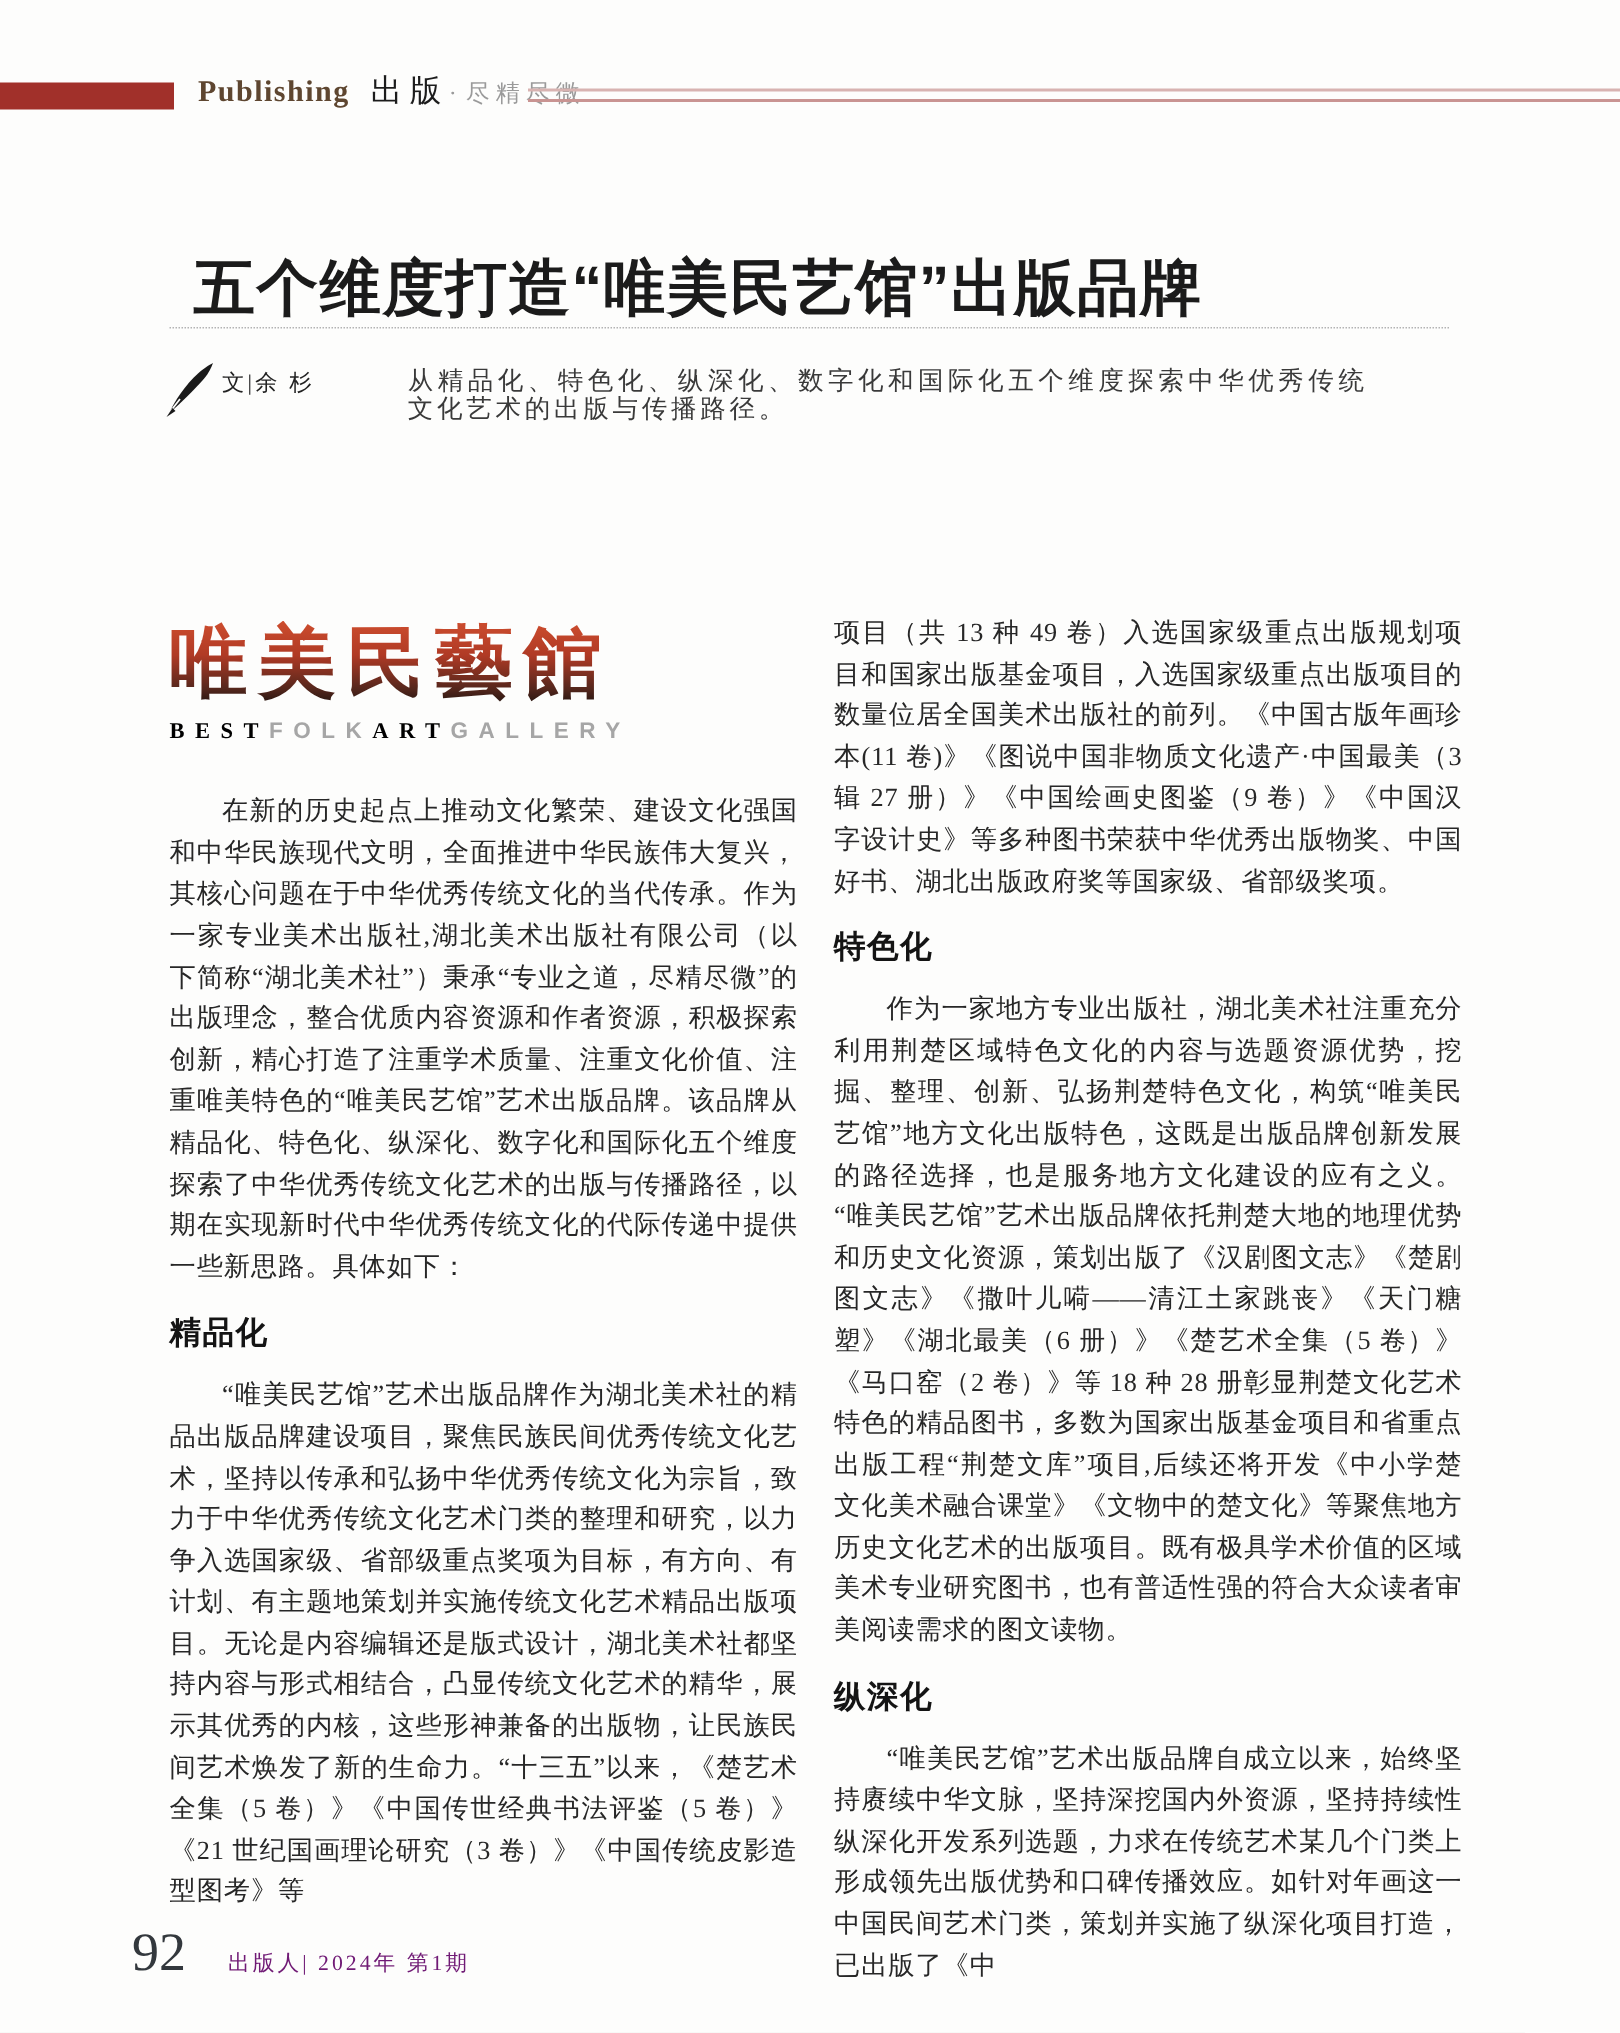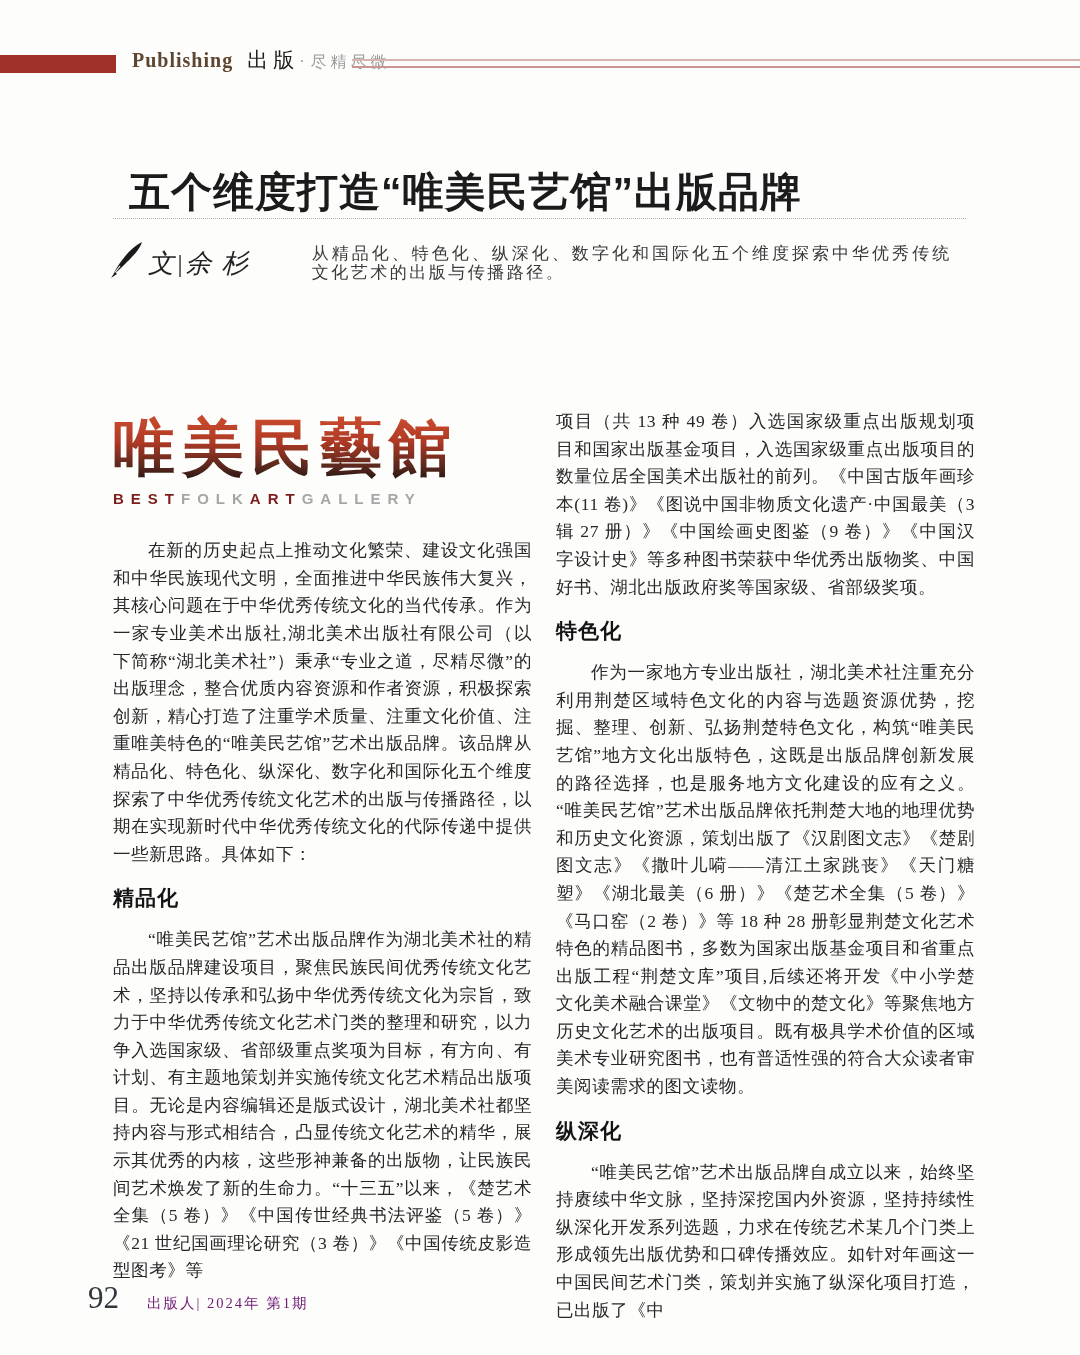--- a/index.html
+++ b/index.html
@@ -20,47 +20,47 @@
   
   .title{
     position:absolute;left:129px;top:138px;width:880px;
     font-family:"Liberation Sans","DejaVu Sans",sans-serif;
     font-weight:700;font-size:41px;letter-spacing:1px;color:#1b1b1b;white-space:nowrap;
   }
   .title-rule{position:absolute;left:113px;top:218px;width:853px;border-top:1px dotted #b3b3b3;}
   
   .byline{position:absolute;left:110px;top:240px;width:870px;display:flex;align-items:flex-start;}
   .quill{width:34px;height:36px;flex:0 0 auto;margin-top:2px;}
-  .by-label{font-size:26px;color:#222;letter-spacing:2px;margin:6px 0 0 4px;white-space:nowrap;flex:0 0 auto;font-style:italic;}
+  .by-label{font-size:15px;color:#222;letter-spacing:2px;margin:6px 0 0 4px;white-space:nowrap;flex:0 0 auto;}
   .by-summary{margin:4px 0 0 62px;font-size:17px;line-height:19px;color:#3a3a3a;letter-spacing:2.5px;width:640px;text-align:justify;}
   
   .cols{position:absolute;left:113px;top:408px;width:862px;display:flex;gap:24px;}
   .col{width:419px;}
   
   .logo{margin:6px 0 30px 0;}
   .logo-cn{
     font-family:"Liberation Sans","DejaVu Sans",sans-serif;
-    font-weight:600;font-size:62px;letter-spacing:7px;line-height:1.1;white-space:nowrap;
+    font-weight:600;font-size:52px;letter-spacing:7px;line-height:1.1;white-space:nowrap;
     background:linear-gradient(180deg,#cd4d2e 0%,#b03a25 40%,#53261c 80%,#1d120e 100%);
     -webkit-background-clip:text;background-clip:text;color:transparent;
   }
   .logo-en{margin-top:8px;font-family:"Liberation Sans",sans-serif;font-weight:700;
     font-size:15px;letter-spacing:7px;white-space:nowrap;}
-  .logo-en .dark{color:#7f1d1d;}
+  .logo-en .dark{color:#000000;font-family:Liberation Serif, serif;}
   .logo-en .gray{color:#a6a6a6;}
   
   .para{font-size:17.5px;line-height:27.6px;text-align:justify;letter-spacing:0.6px;margin:0 0 6px 0;}
   .indent{text-indent:2em;}
   .sec-h{
     font-family:"Liberation Sans","DejaVu Sans",sans-serif;font-weight:700;
     font-size:21px;color:#141414;letter-spacing:1px;margin:16px 0 14px 0;
   }
   
   .footer{position:absolute;left:88px;top:1280px;display:flex;align-items:baseline;}
-  .pg-num{font-family:"Liberation Serif",serif;font-size:31px;color:#33383d;}
+  .pg-num{font-family:"Liberation Serif",serif;font-size:36px;color:#33383d;}
   .journal{margin-left:28px;font-size:14.5px;color:#701a75;letter-spacing:2px;}
 </style>
 </head>
 <body>
 
 <div class="page">
 
   <div class="hdr-block"></div>
   <div class="hdr-text">
     <span class="hdr-en">Publishing</span>

